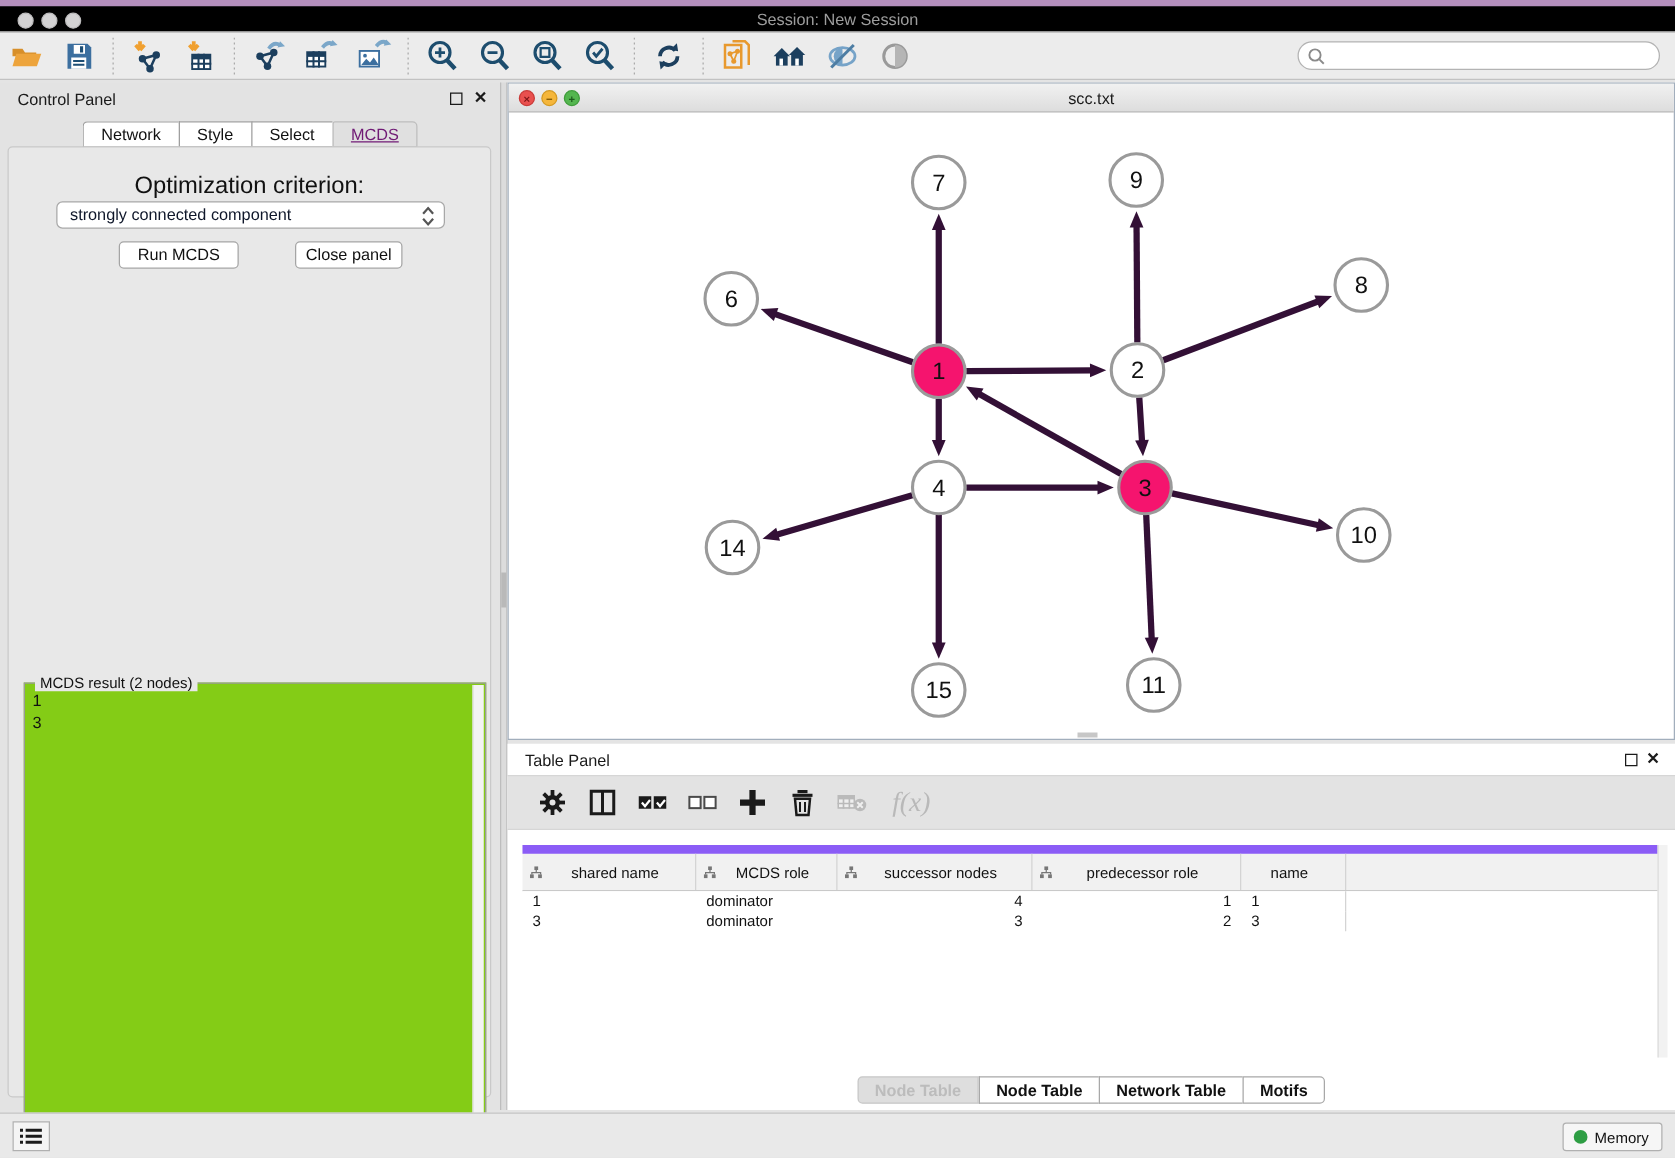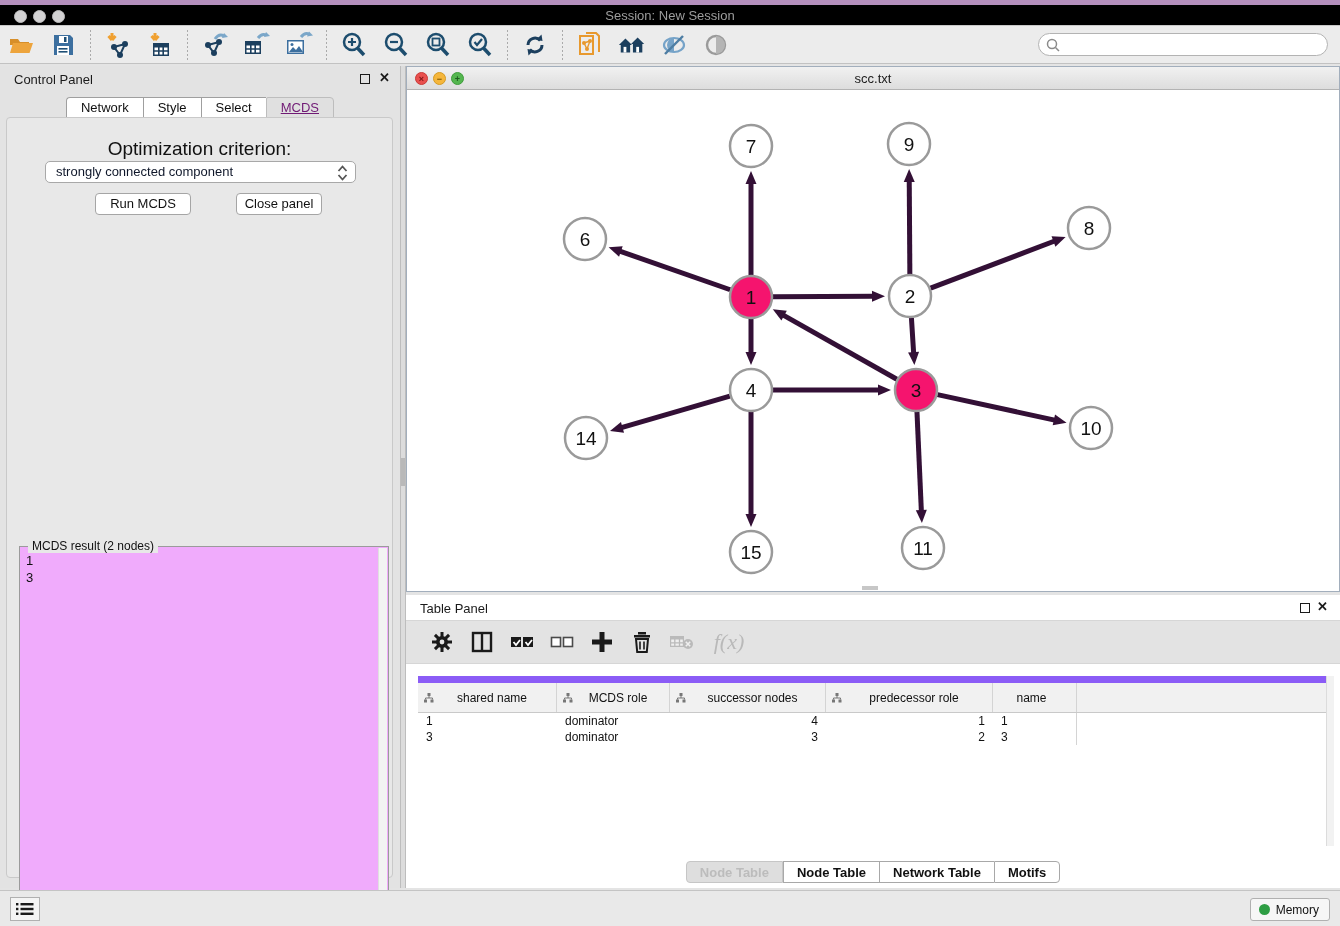--- a/index.html
+++ b/index.html
@@ -53,21 +53,21 @@
     background:#fff; border:1px solid #a8a8a8; border-radius:5px;
     font-size:13px; line-height:20px; padding-left:10px; color:#0f172a; }
   #opt-stepper { position:absolute; right:7px; top:3px; width:11px; height:16px; }
   .cp-btn { position:absolute; top:75px; height:22px; background:#fff;
     border:1px solid #a5a5a5; border-radius:4px; font-size:13px; color:#111;
     text-align:center; line-height:20px; }
   #btn-run { left:88px; width:96px; }
   #btn-close { left:205px; width:86px;margin-left:24px; }
 
   #result-box { position:absolute; left:12px; top:428px; width:370px; height:376px;
-    border:1px solid #9b9b9b; background:#f0abfc; }
+    border:1px solid #9b9b9b; background:#84cc16; }
   #result-legend { position:absolute; left:8px; top:-8px; background:#e8e8e8;
     padding:0 4px; font-size:12px; color:#111; }
   #result-lines { position:absolute; left:6px; top:5px; font-size:13px; color:#111; line-height:17px; }
   #result-scroll { position:absolute; right:1px; top:1px; width:9px; height:372px;
     background:#f3f3f3; border-left:1px solid #e0e0e0; }
 
   #v-splitter { position:absolute; left:400px; top:66px; width:6px; height:822px;
     background:#dcdcdc; border-left:1px solid #bdbdbd; border-right:1px solid #bdbdbd; }
   #v-splitter-handle { position:absolute; left:0px; top:392px; width:4px; height:28px; background:#b9b9b9; }
 

